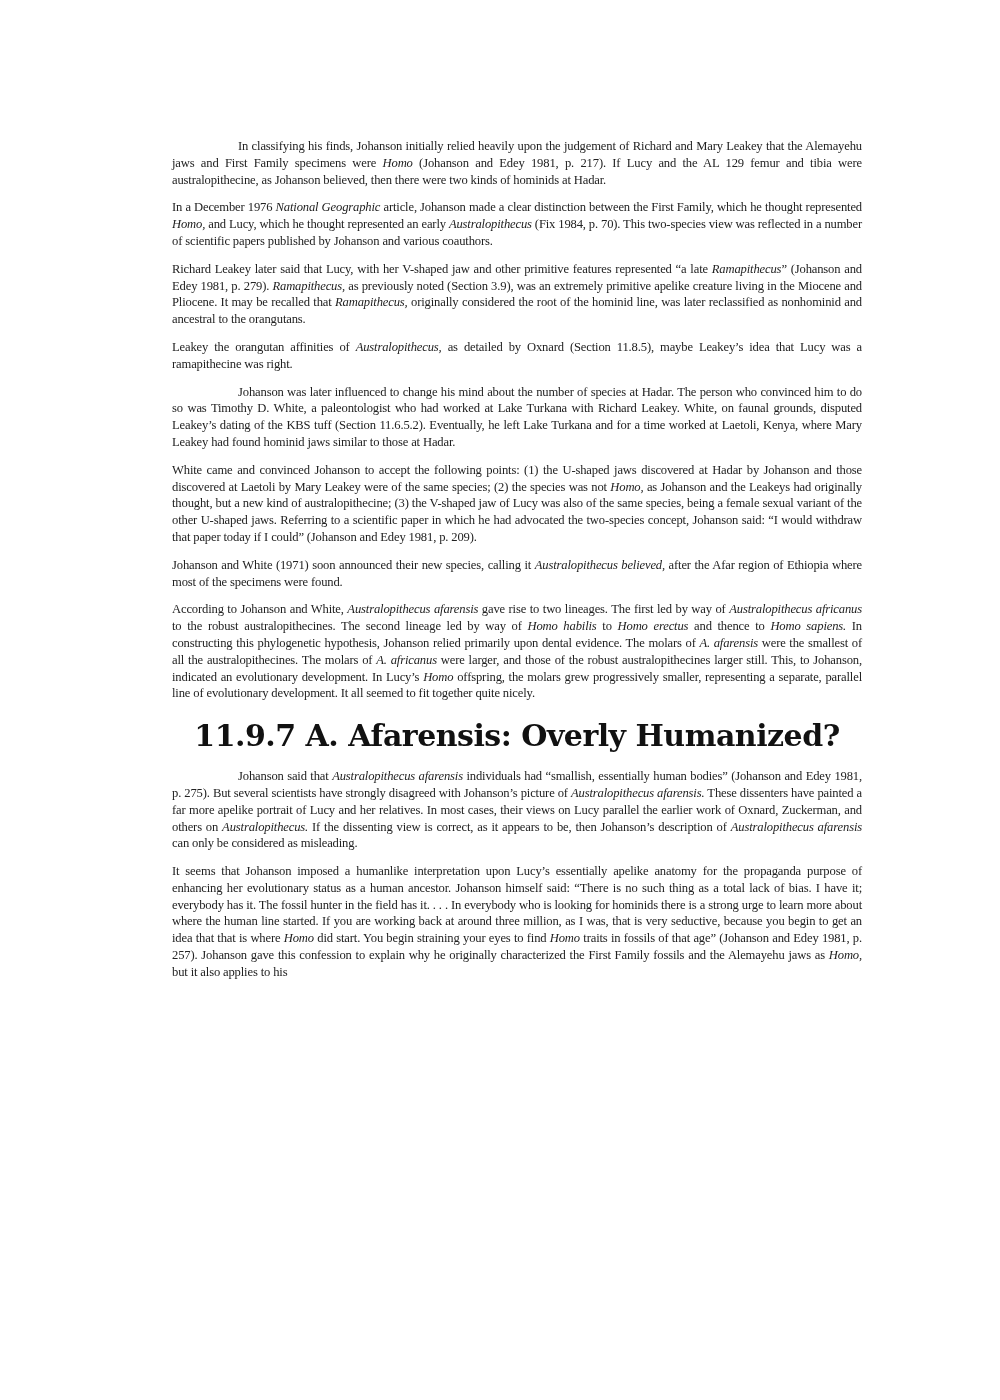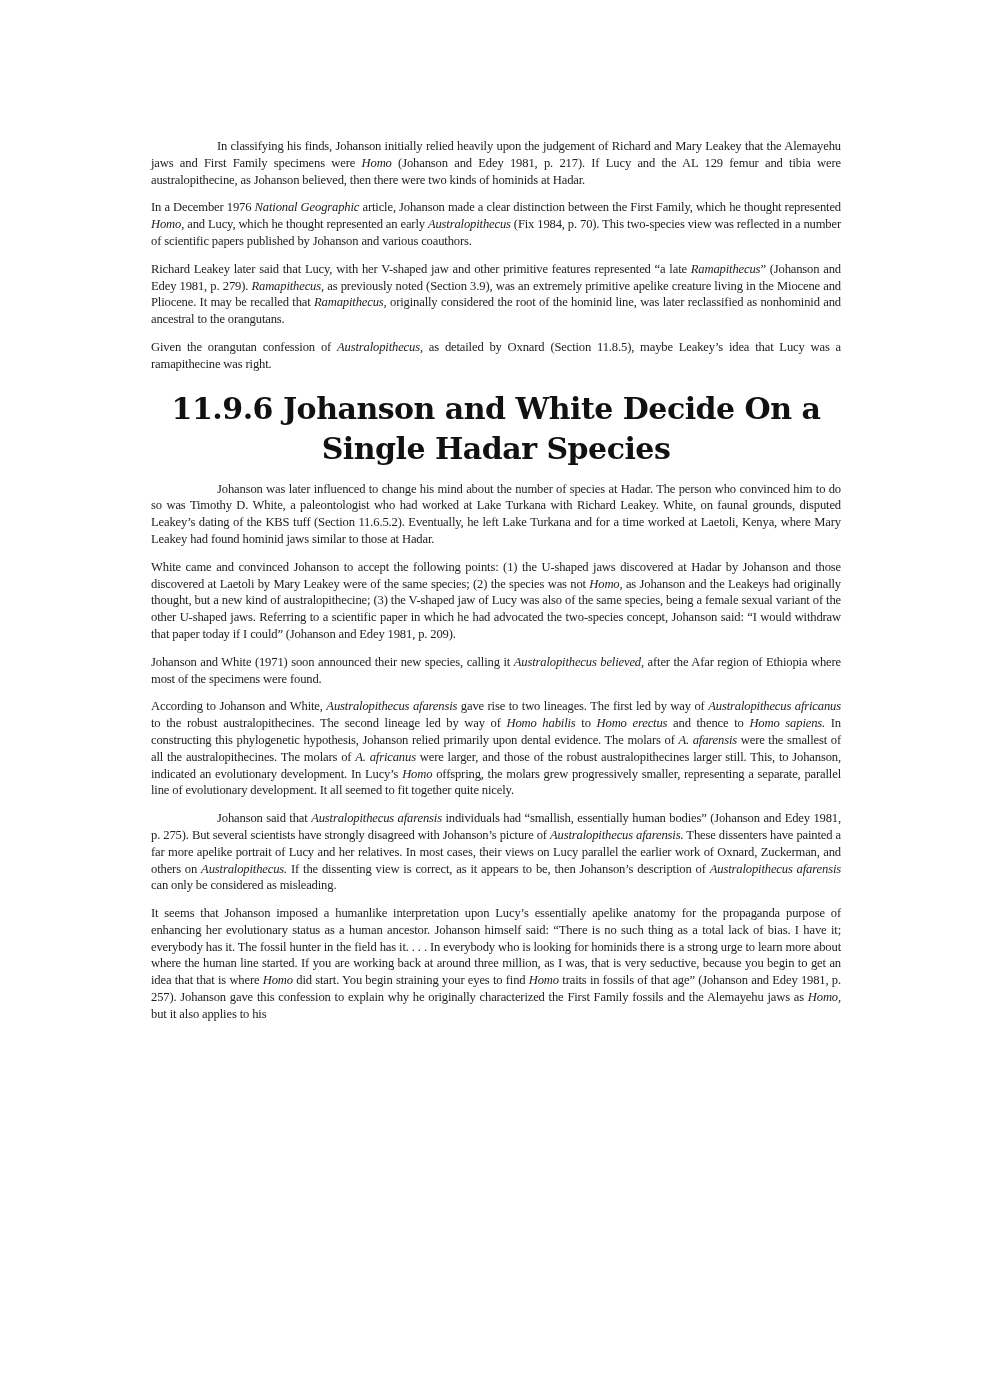--- a/index.html
+++ b/index.html
@@ -10,21 +10,21 @@
     body {
       width: 1000px;
       height: 1400px;
       position: relative;
       overflow: hidden;
       color: #222222;
       font-family: "Liberation Serif", serif;
     }
     .page {
       position: absolute;
-      left: 151px;
+      left: 172px;
       top: 138px;
       width: 690px;
     }
     p {
       margin: 0 0 11px 0;
       font-size: 12.6px;
       line-height: 16.8px;
       text-align: justify;
       letter-spacing: -0.15px;
     }
@@ -44,26 +44,26 @@
     .sec2 { margin-top: 14px; margin-bottom: 12px; }
   </style>
 </head>
 <body>
 
 <div class="page">
 
   <p class="indent"><span>In classifying his finds, Johanson initially relied heavily upon the judgement of Richard and Mary Leakey that the Alemayehu jaws and First Family specimens were </span><i>Homo</i><span> (Johanson and Edey 1981, p. 217). If Lucy and the AL 129 femur and tibia were australopithecine, as Johanson believed, then there were two kinds of hominids at Hadar.</span></p>
   <p><span>In a December 1976 </span><i>National Geographic</i><span> article, Johanson made a clear distinction between the First Family, which he thought represented </span><i>Homo,</i><span> and Lucy, which he thought represented an early </span><i>Australopithecus</i><span> (Fix 1984, p. 70). This two-species view was reflected in a number of scientific papers published by Johanson and various coauthors.</span></p>
   <p><span>Richard Leakey later said that Lucy, with her V-shaped jaw and other primitive features represented “a late </span><i>Ramapithecus</i><span>” (Johanson and Edey 1981, p. 279). </span><i>Ramapithecus,</i><span> as previously noted (Section 3.9), was an extremely primitive apelike creature living in the Miocene and Pliocene. It may be recalled that </span><i>Ramapithecus,</i><span> originally considered the root of the hominid line, was later reclassified as nonhominid and ancestral to the orangutans.</span></p>
-  <p><span>Given the orangutan confession of </span><i>Australopithecus,</i><span> as detailed by Oxnard (Section 11.8.5), maybe Leakey’s idea that Lucy was a ramapithecine was right.</span></p>
+  <p><span>Leakey the orangutan affinities of </span><i>Australopithecus,</i><span> as detailed by Oxnard (Section 11.8.5), maybe Leakey’s idea that Lucy was a ramapithecine was right.</span></p>
 
-  <h2 class="sec1">11.9.6 Johanson and White Decide On a Single Hadar Species</h2>
 
   <p class="indent"><span>Johanson was later influenced to change his mind about the number of species at Hadar. The person who convinced him to do so was Timothy D. White, a paleontologist who had worked at Lake Turkana with Richard Leakey. White, on faunal grounds, disputed Leakey’s dating of the KBS tuff (Section 11.6.5.2). Eventually, he left Lake Turkana and for a time worked at Laetoli, Kenya, where Mary Leakey had found hominid jaws similar to those at Hadar.</span></p>
   <p><span>White came and convinced Johanson to accept the following points: (1) the U-shaped jaws discovered at Hadar by Johanson and those discovered at Laetoli by Mary Leakey were of the same species; (2) the species was not </span><i>Homo,</i><span> as Johanson and the Leakeys had originally thought, but a new kind of australopithecine; (3) the V-shaped jaw of Lucy was also of the same species, being a female sexual variant of the other U-shaped jaws. Referring to a scientific paper in which he had advocated the two-species concept, Johanson said: “I would withdraw that paper today if I could” (Johanson and Edey 1981, p. 209).</span></p>
   <p><span>Johanson and White (1971) soon announced their new species, calling it </span><i>Australopithecus believed,</i><span> after the Afar region of Ethiopia where most of the specimens were found.</span></p>
   <p><span>According to Johanson and White, </span><i>Australopithecus afarensis</i><span> gave rise to two lineages. The first led by way of </span><i>Australopithecus africanus</i><span> to the robust australopithecines. The second lineage led by way of </span><i>Homo habilis</i><span> to </span><i>Homo erectus</i><span> and thence to </span><i>Homo sapiens.</i><span> In constructing this phylogenetic hypothesis, Johanson relied primarily upon dental evidence. The molars of </span><i>A. afarensis</i><span> were the smallest of all the australopithecines. The molars of </span><i>A. africanus</i><span> were larger, and those of the robust australopithecines larger still. This, to Johanson, indicated an evolutionary development. In Lucy’s </span><i>Homo</i><span> offspring, the molars grew progressively smaller, representing a separate, parallel line of evolutionary development. It all seemed to fit together quite nicely.</span></p>
 
+  <h2 class="sec2">11.9.7 A. Afarensis: Overly Humanized?</h2>
 
   <p class="indent"><span>Johanson said that </span><i>Australopithecus afarensis</i><span> individuals had “smallish, essentially human bodies” (Johanson and Edey 1981, p. 275). But several scientists have strongly disagreed with Johanson’s picture of </span><i>Australopithecus afarensis.</i><span> These dissenters have painted a far more apelike portrait of Lucy and her relatives. In most cases, their views on Lucy parallel the earlier work of Oxnard, Zuckerman, and others on </span><i>Australopithecus.</i><span> If the dissenting view is correct, as it appears to be, then Johanson’s description of </span><i>Australopithecus afarensis</i><span> can only be considered as misleading.</span></p>
   <p><span>It seems that Johanson imposed a humanlike interpretation upon Lucy’s essentially apelike anatomy for the propaganda purpose of enhancing her evolutionary status as a human ancestor. Johanson himself said: “There is no such thing as a total lack of bias. I have it; everybody has it. The fossil hunter in the field has it. . . . In everybody who is looking for hominids there is a strong urge to learn more about where the human line started. If you are working back at around three million, as I was, that is very seductive, because you begin to get an idea that that is where </span><i>Homo</i><span> did start. You begin straining your eyes to find </span><i>Homo</i><span> traits in fossils of that age” (Johanson and Edey 1981, p. 257). Johanson gave this confession to explain why he originally characterized the First Family fossils and the Alemayehu jaws as </span><i>Homo,</i><span> but it also applies to his</span></p>
 
 </div>
 
 </body></html>

